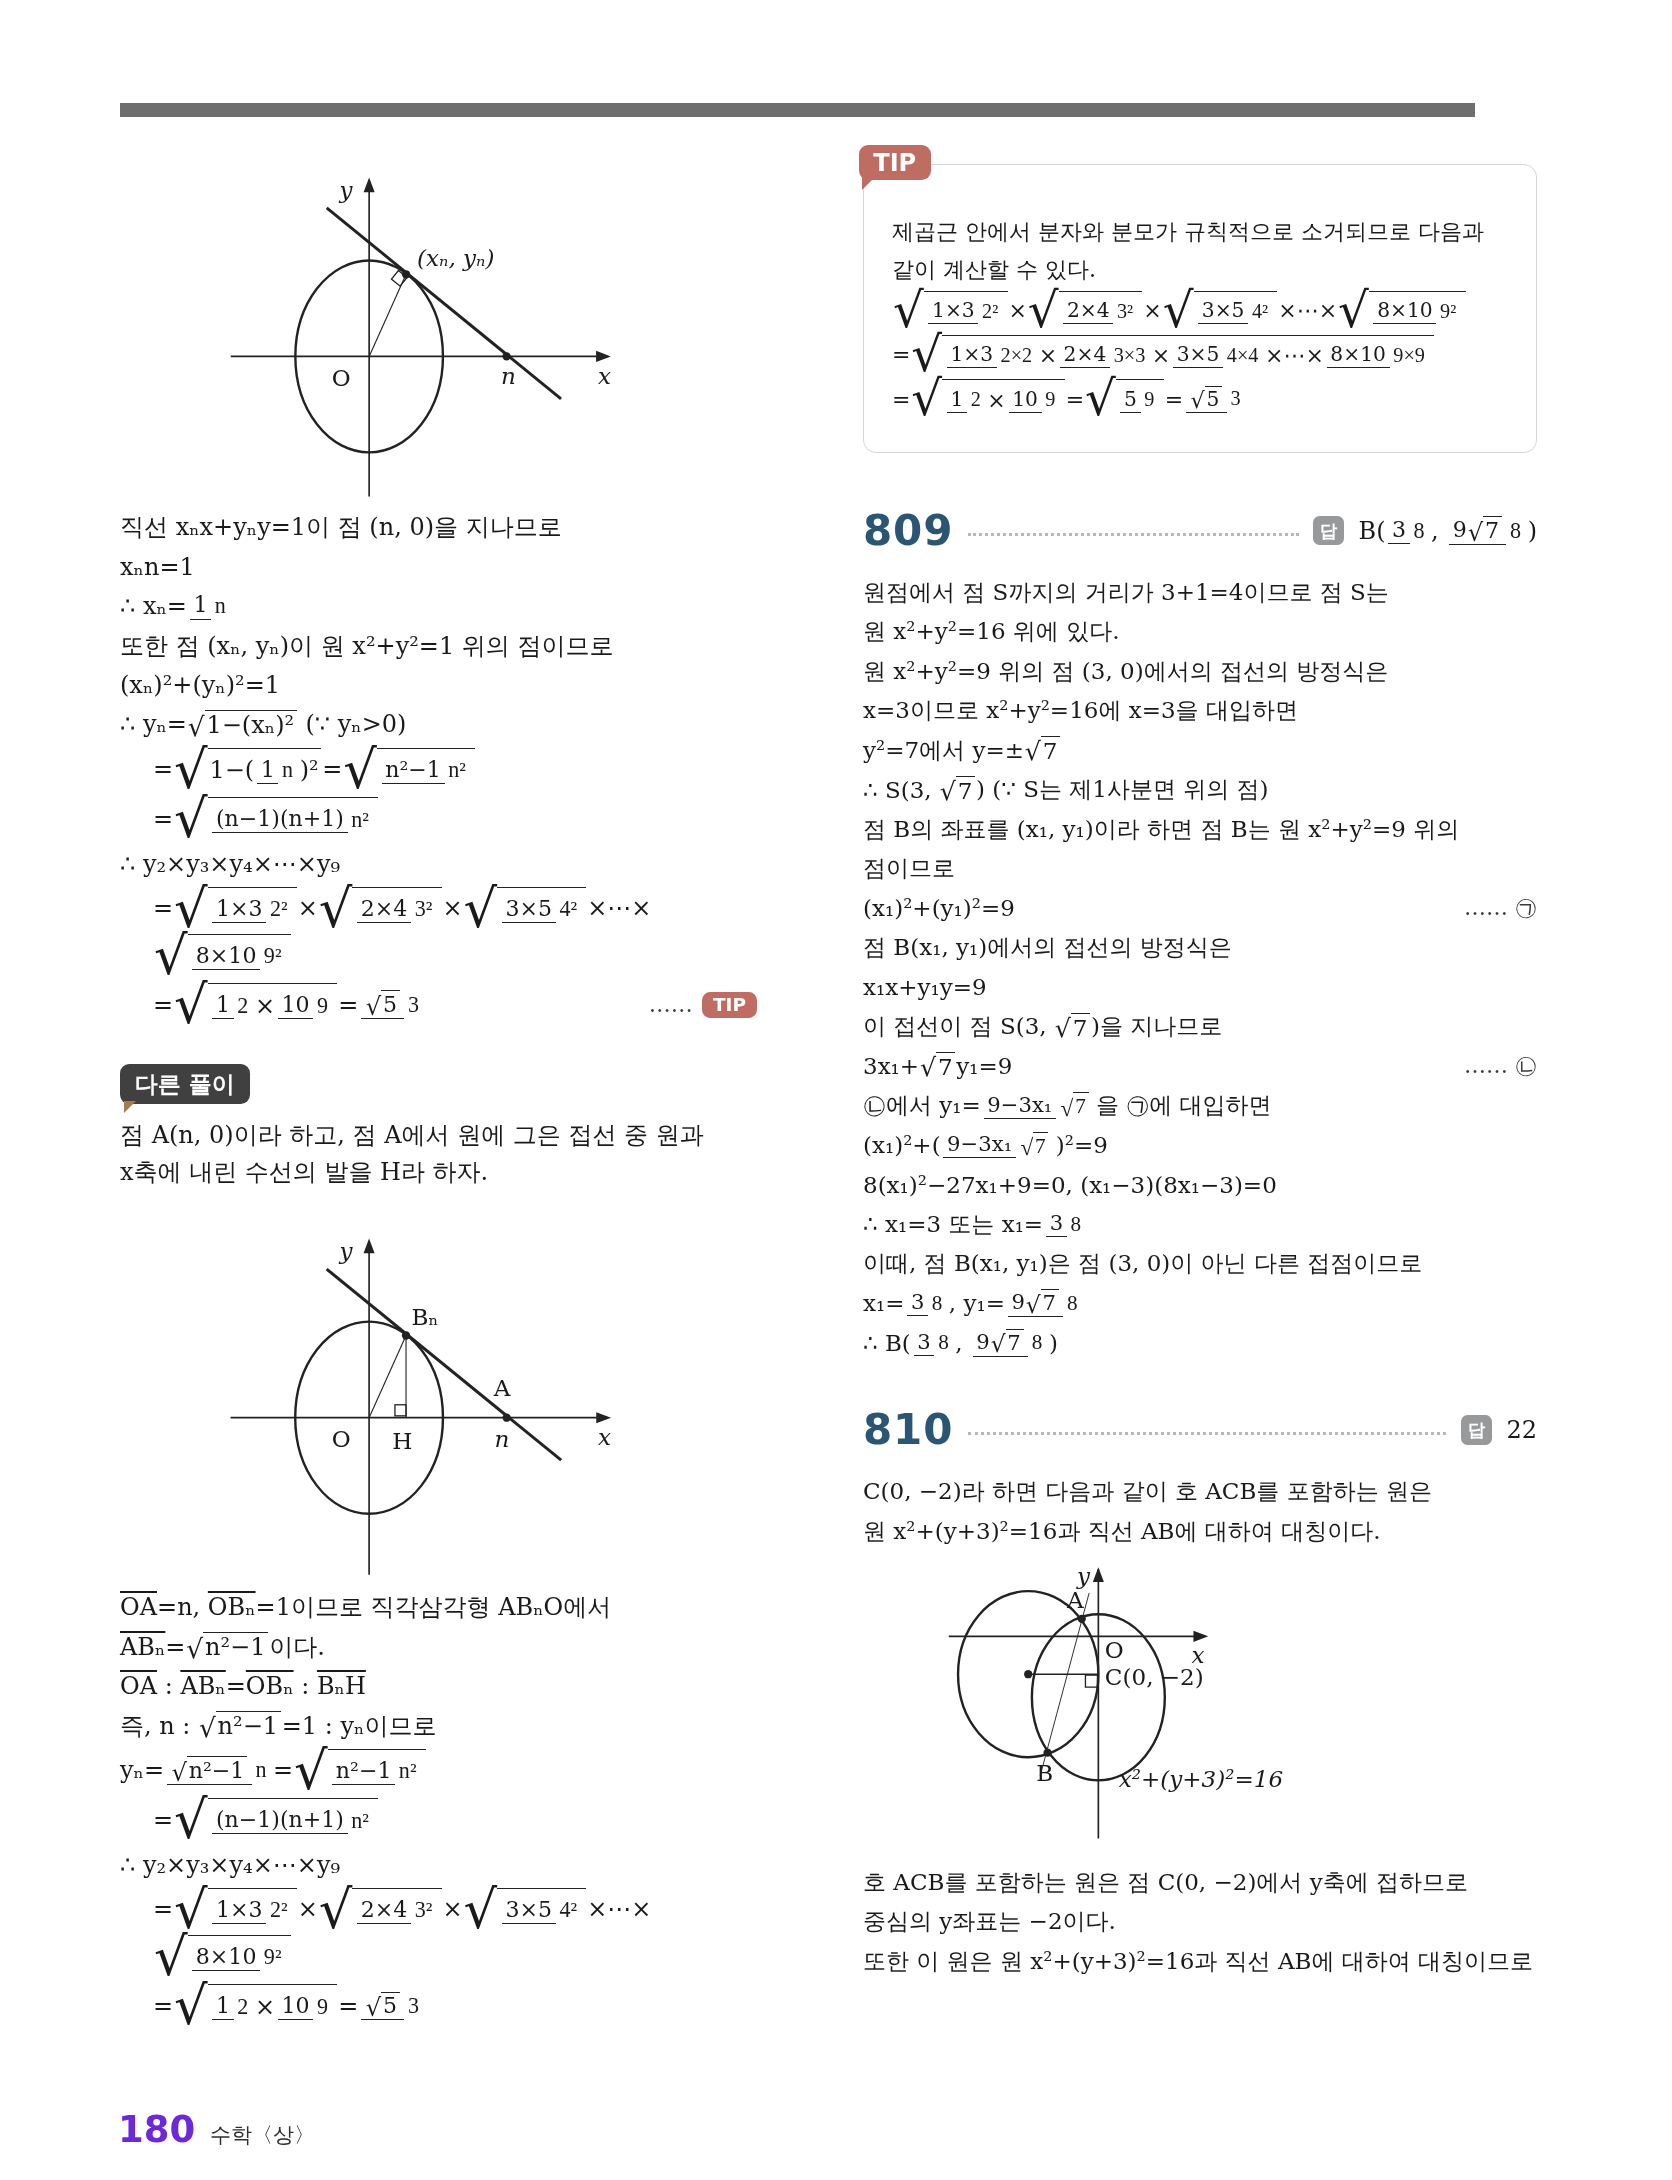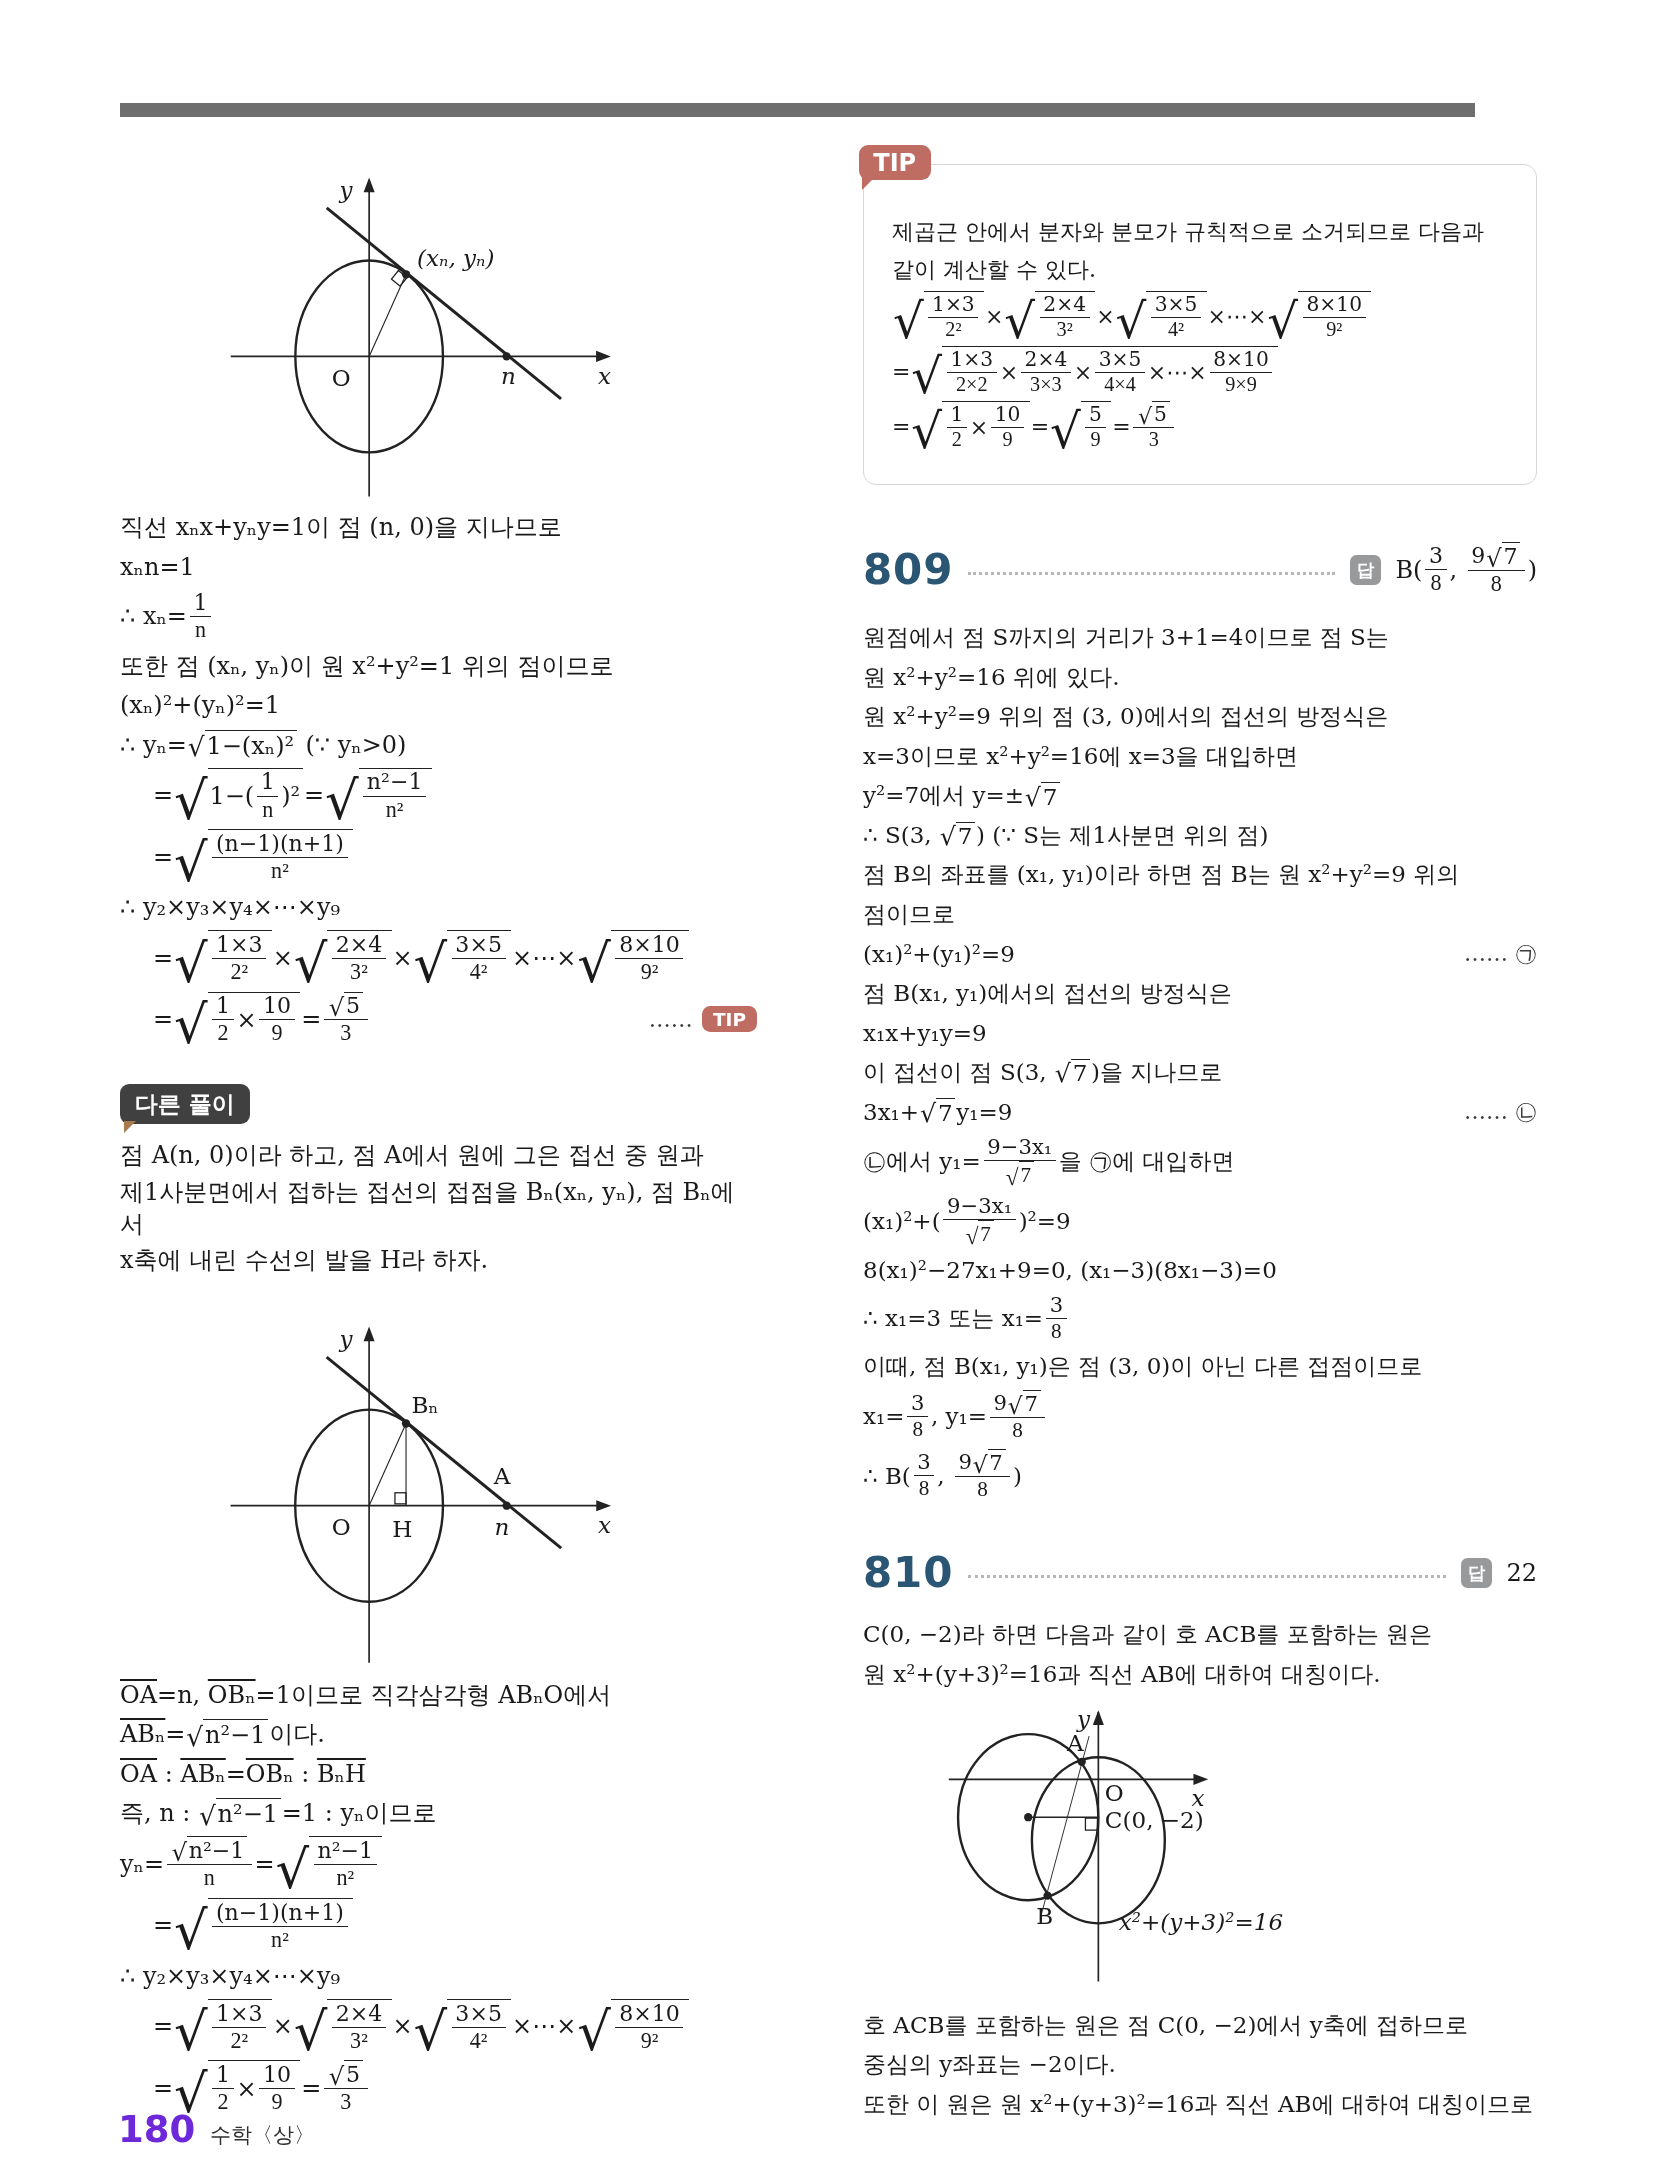--- a/index.html
+++ b/index.html
@@ -11,21 +11,21 @@
   #col-right{left:863px;top:164px;width:674px;font-size:23px;}
 
   
   .line{display:flex;align-items:center;margin:6.5px 0;min-height:33px;}
   .line .math{display:inline-flex;align-items:center;flex-wrap:wrap;flex:1;row-gap:3.7px;}
   .line .tag{display:inline-flex;align-items:center;gap:9.2px;color:#3a3a3a;font-size:22px;white-space:nowrap;}
   .ind{padding-left:33px;}
   .mt{white-space:pre-wrap;}
 
   
-  .frac{display:inline-flex;flex-direction:column;align-items:center;vertical-align:middle;
+  .frac{display:inline-flex;flex-direction:row;align-items:center;vertical-align:middle;
         margin:0 2.8px;font-size:0.92em;line-height:1.18;}
   .frac .num{padding:0 3.7px;border-bottom:1.5px solid #222;display:inline-flex;align-items:center;}
   .frac .den{padding:0 3.7px;display:inline-flex;align-items:center;font-family:Liberation Serif, serif;}
 
   
   .sqrt{display:inline-flex;align-items:stretch;vertical-align:middle;margin:0 0.9px;}
   .rsign{display:flex;align-items:flex-end;line-height:0.95;font-size:1.1em;}
   .rsign.tall{font-size:2.2em;line-height:0.82;}
   .rbody{border-top:1.6px solid #222;padding:0.9px 2.8px 0 1.8px;display:inline-flex;align-items:center;flex-wrap:nowrap;}
 
@@ -306,25 +306,20 @@
           </span>
         </div>
       </div>
 
     <div class="bubble alt-bubble">다른 풀이</div>
 
     <div class="para">
         <div class="line">
           <span class="math">
             <span class="mt">점 A(n, 0)이라 하고, 점 A에서 원에 그은 접선 중 원과</span>
-          </span>
-        </div>
-        <div class="line">
-          <span class="math">
-            <span class="mt">제1사분면에서 접하는 접선의 접점을 Bₙ(xₙ, yₙ), 점 Bₙ에서</span>
           </span>
         </div>
         <div class="line">
           <span class="math">
             <span class="mt">x축에 내린 수선의 발을 H라 하자.</span>
           </span>
         </div>
       </div>
 
     

